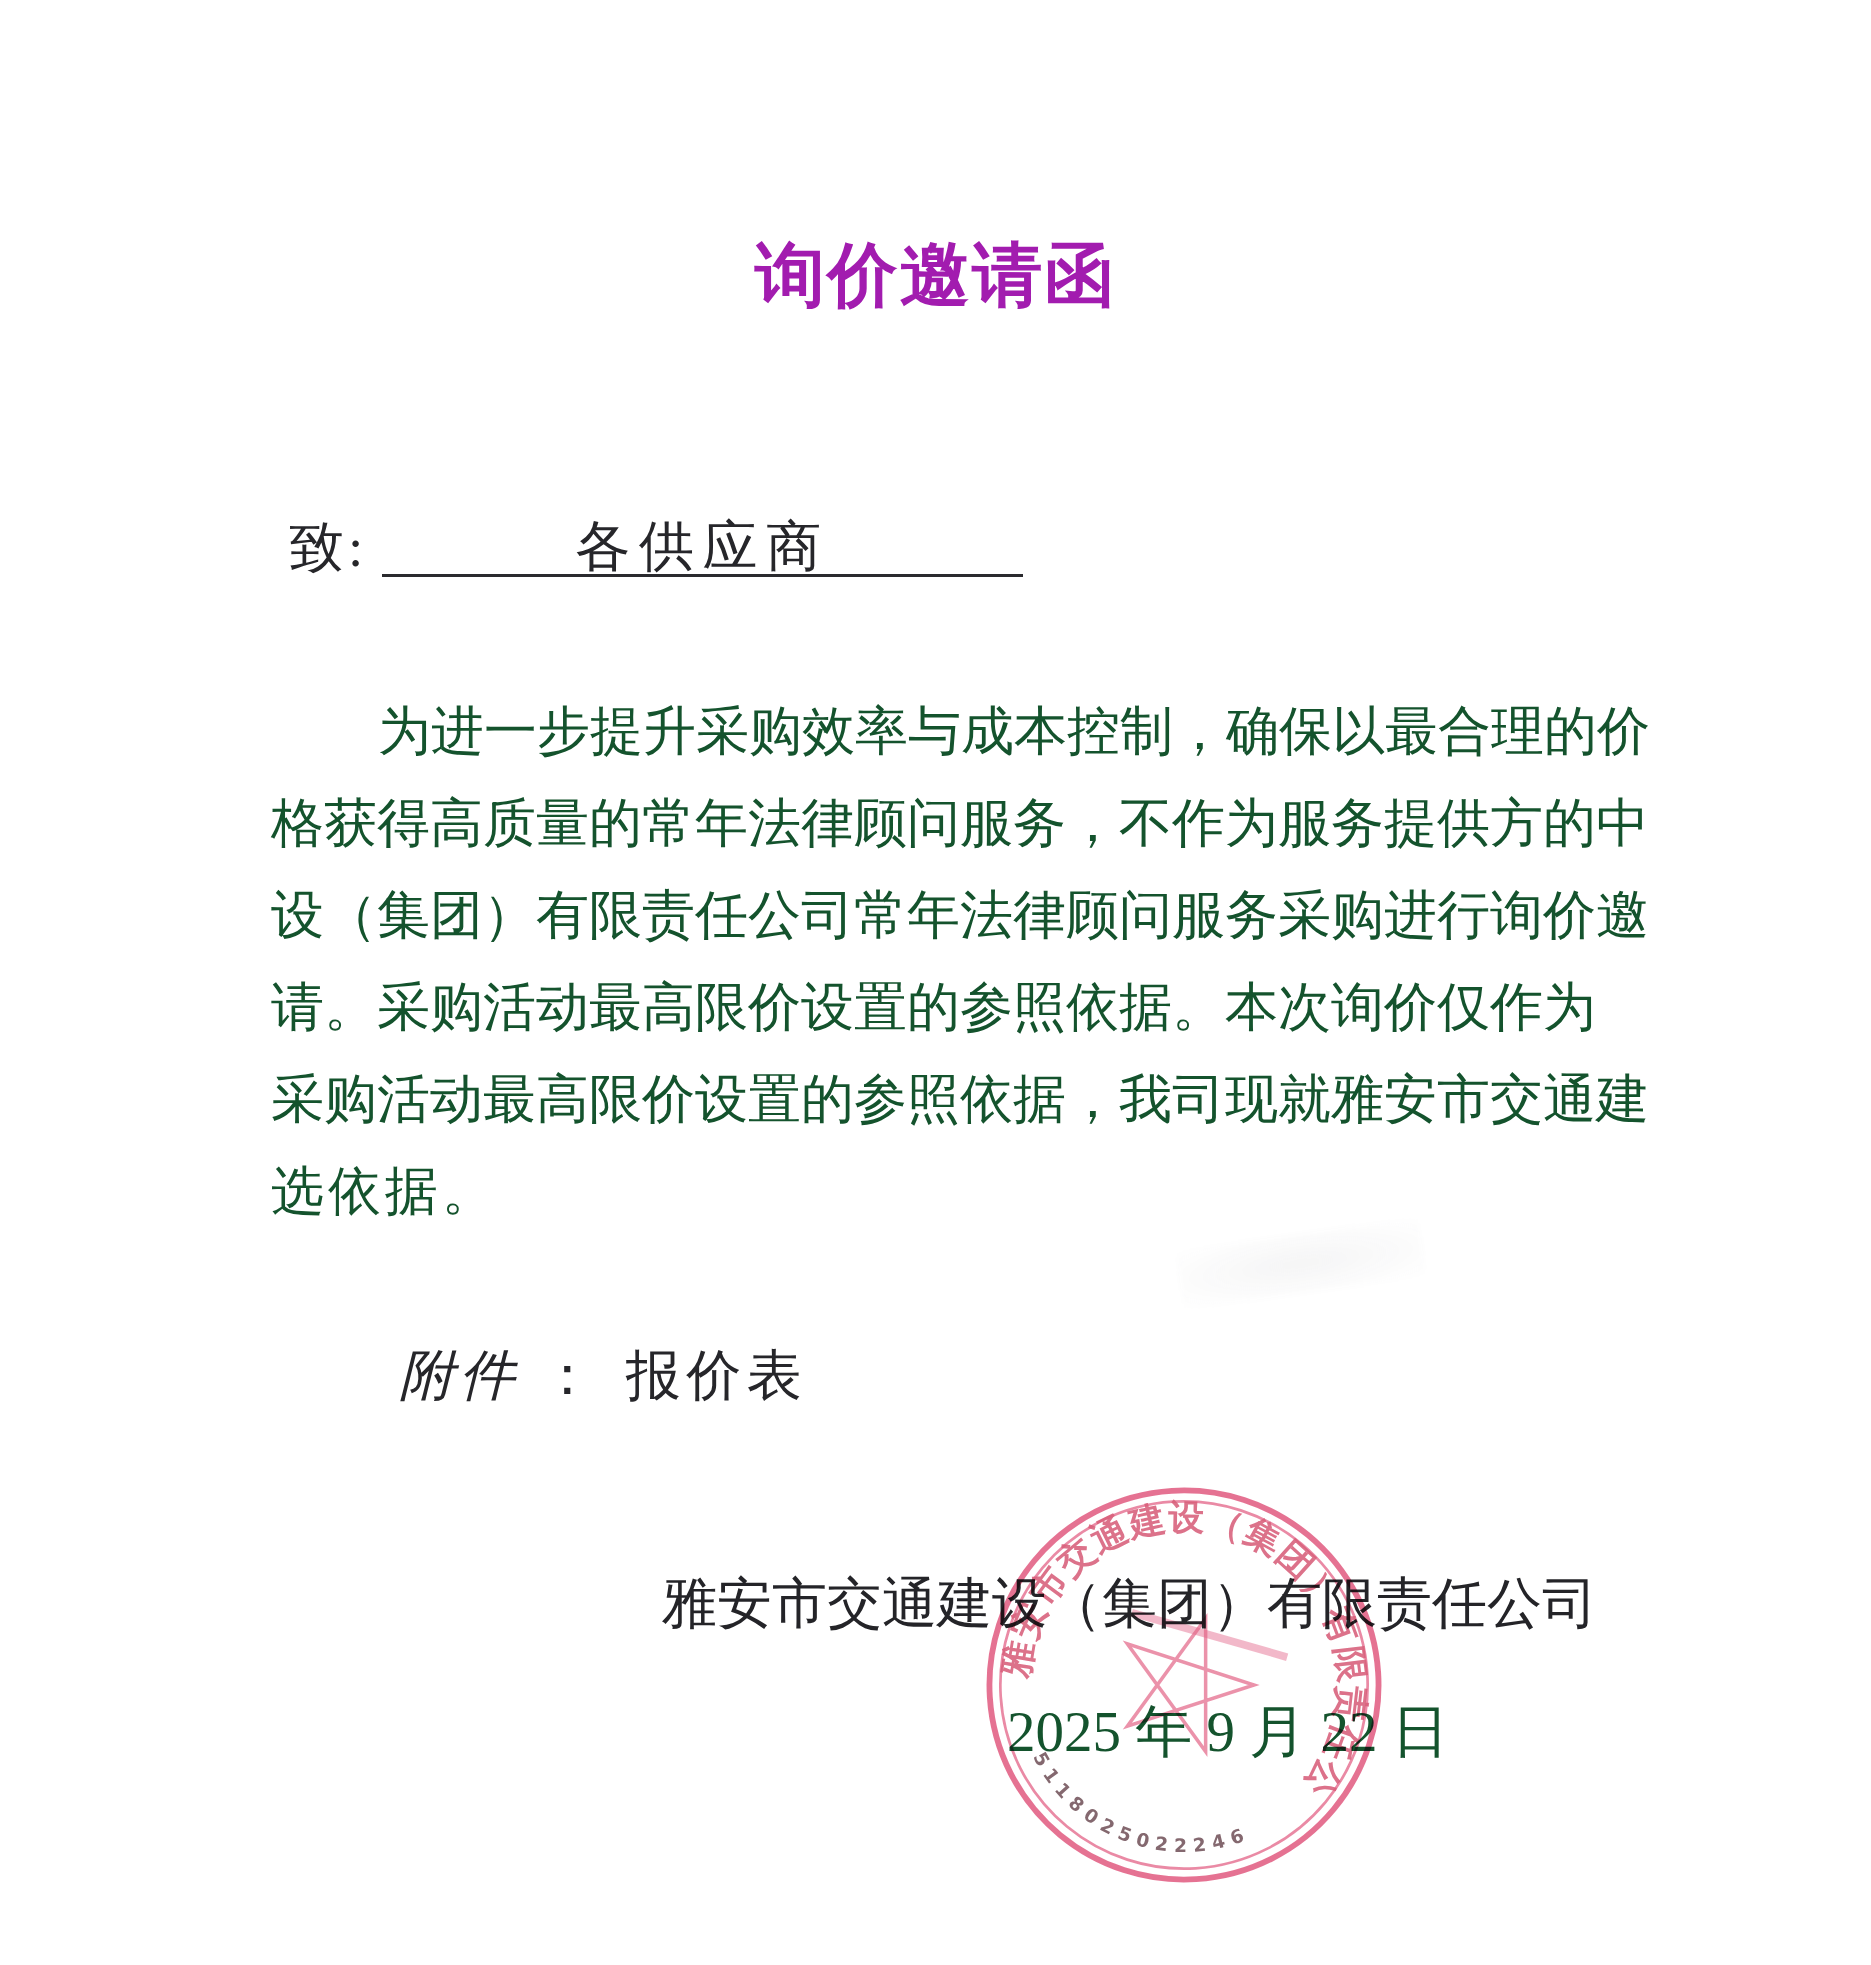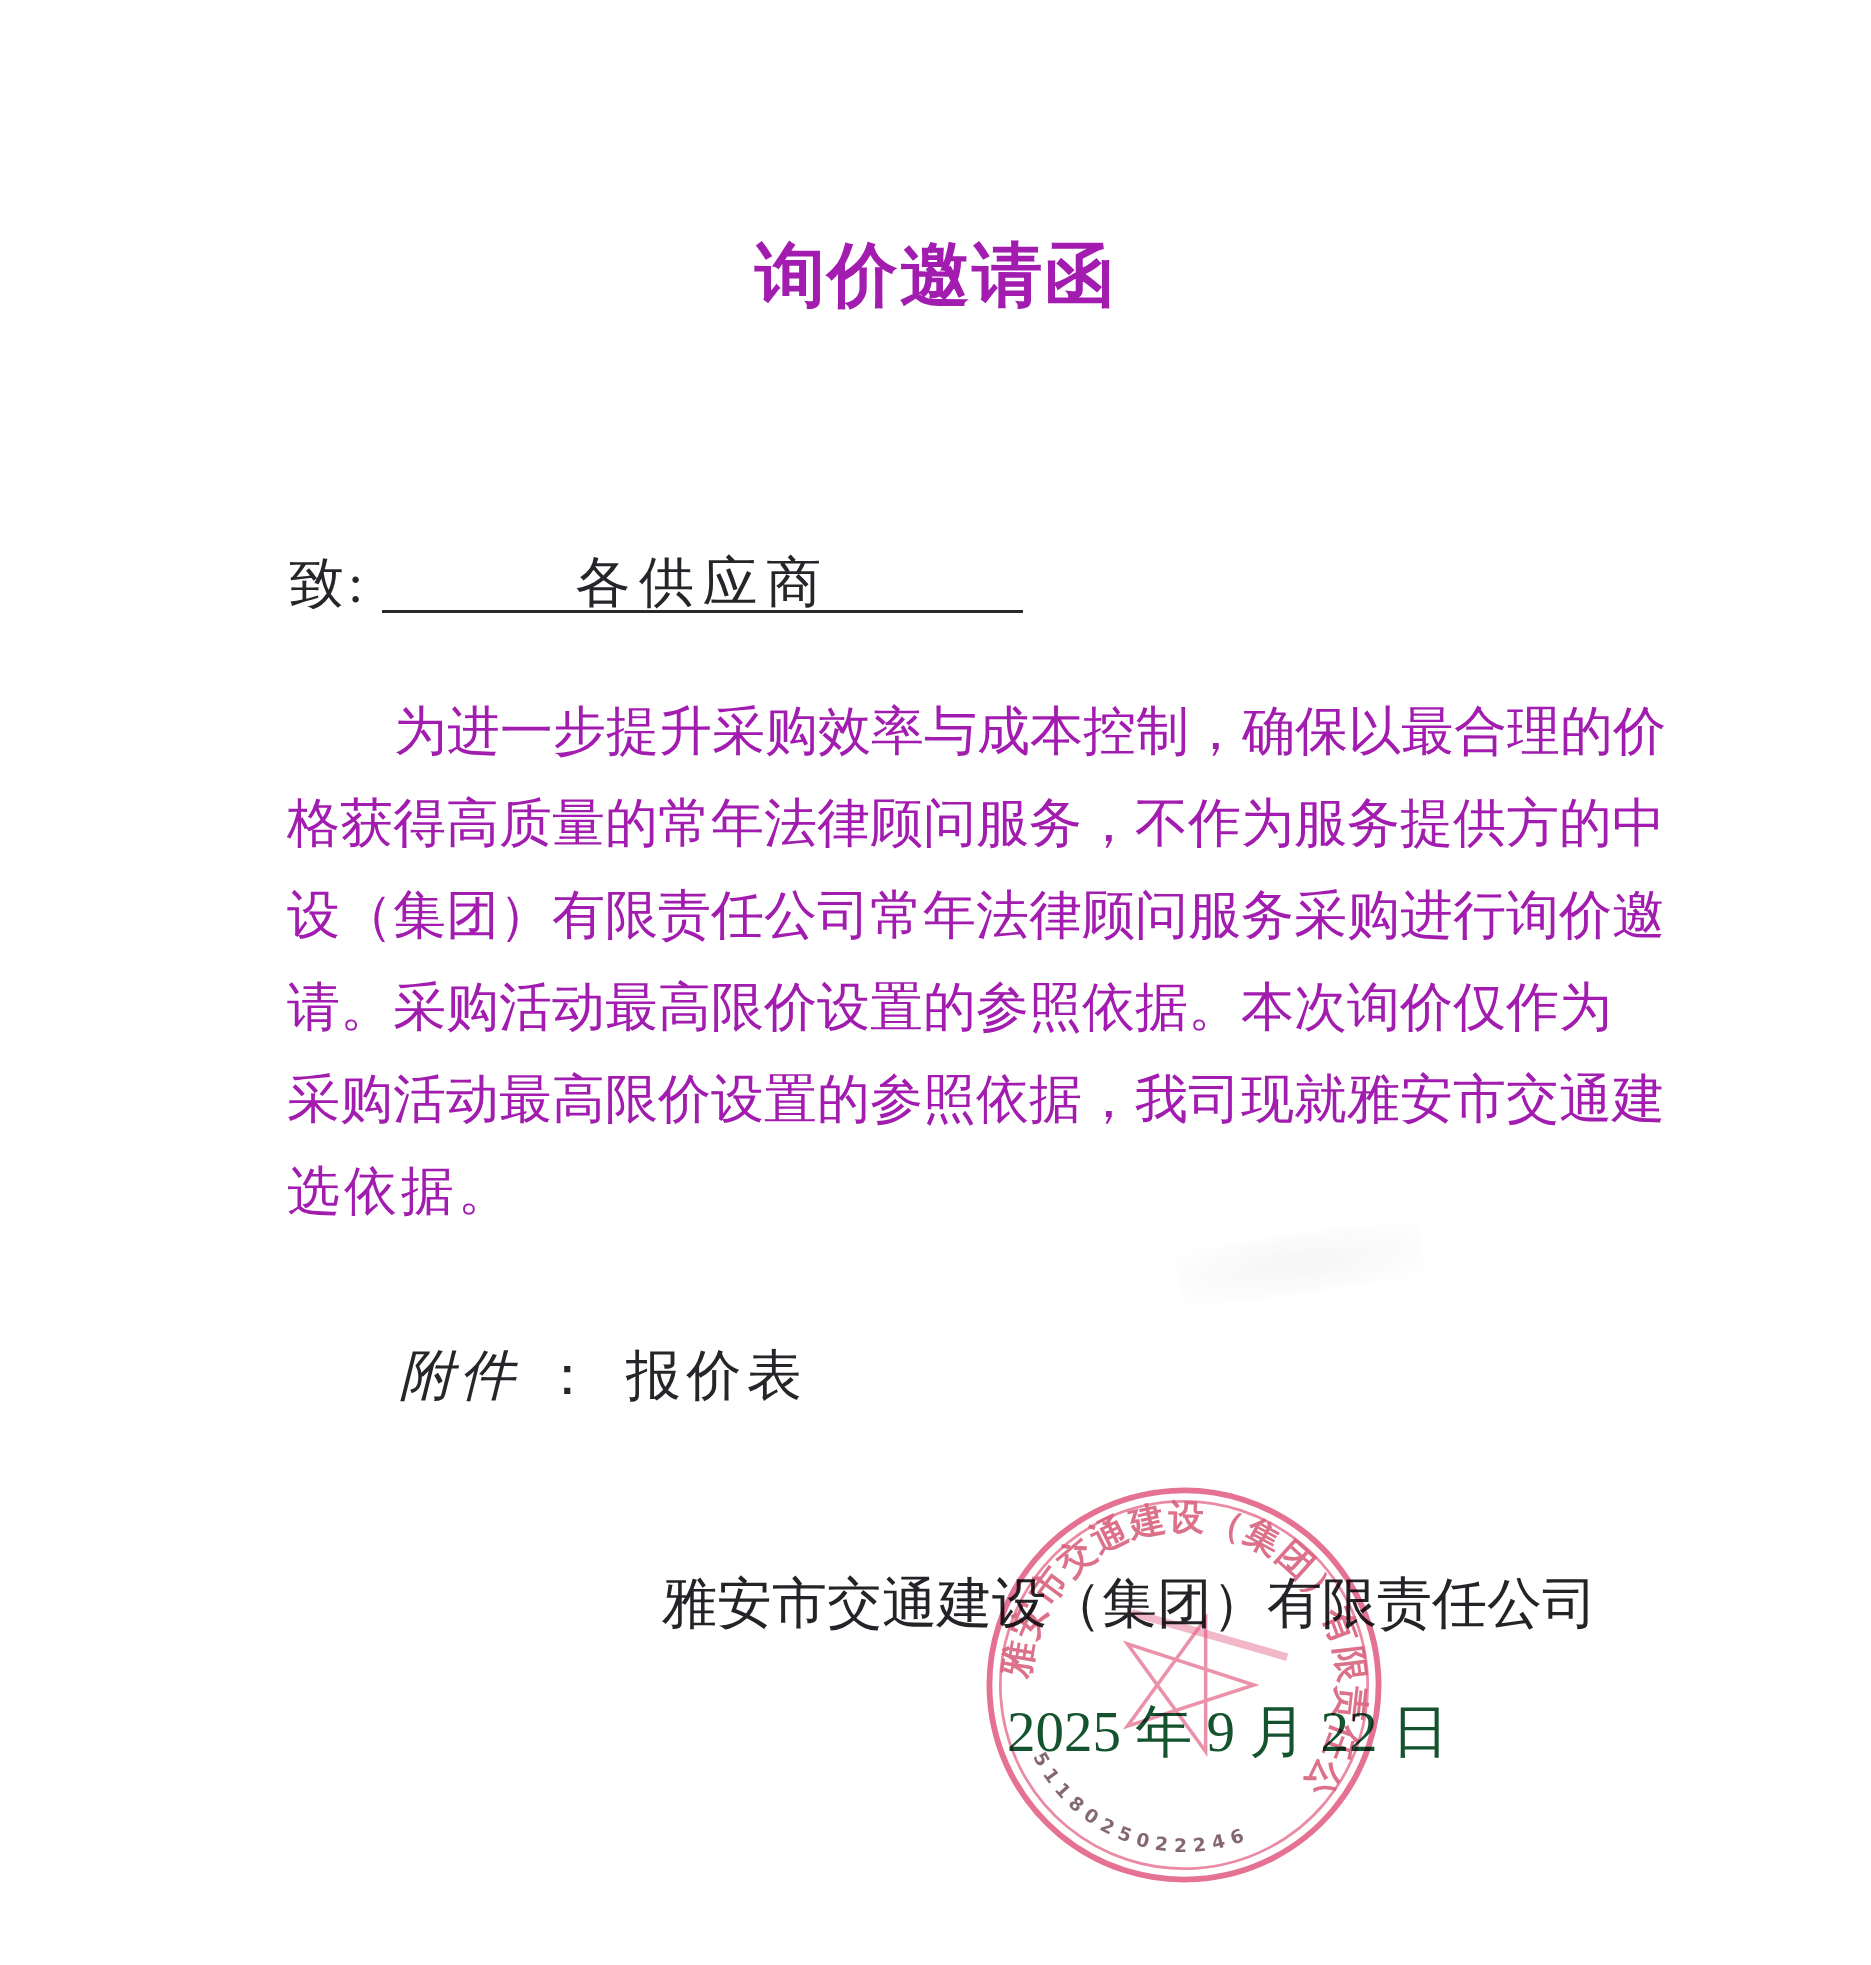--- a/index.html
+++ b/index.html
@@ -36,29 +36,28 @@
   }
   .to-label { display: inline-block; letter-spacing: 3.9px; }
   .blank-underline {
     display: inline-block;
     width: 641px;
     height: 60px;
     margin-left: 15px;
     border-bottom: 3.5px solid #2a2a2e;
     text-align: center;
     vertical-align: bottom;
-    margin-top: 36px;
   }
   .recipient { letter-spacing: 8.6px; }
   .body-paragraph {
     position: absolute;
-    top: 685px; left: 287px;
+    top: 685px; left: 271px;
     width: 1325px;
     font-size: 53px;
-    color: #a21caf;
+    color: #14532d;
   }
   .para-line {
     width: 1325px;
     height: 92px;
     line-height: 92px;
     text-align: justify;
     text-align-last: justify;
     text-justify: inter-character;
     white-space: nowrap;
   }

